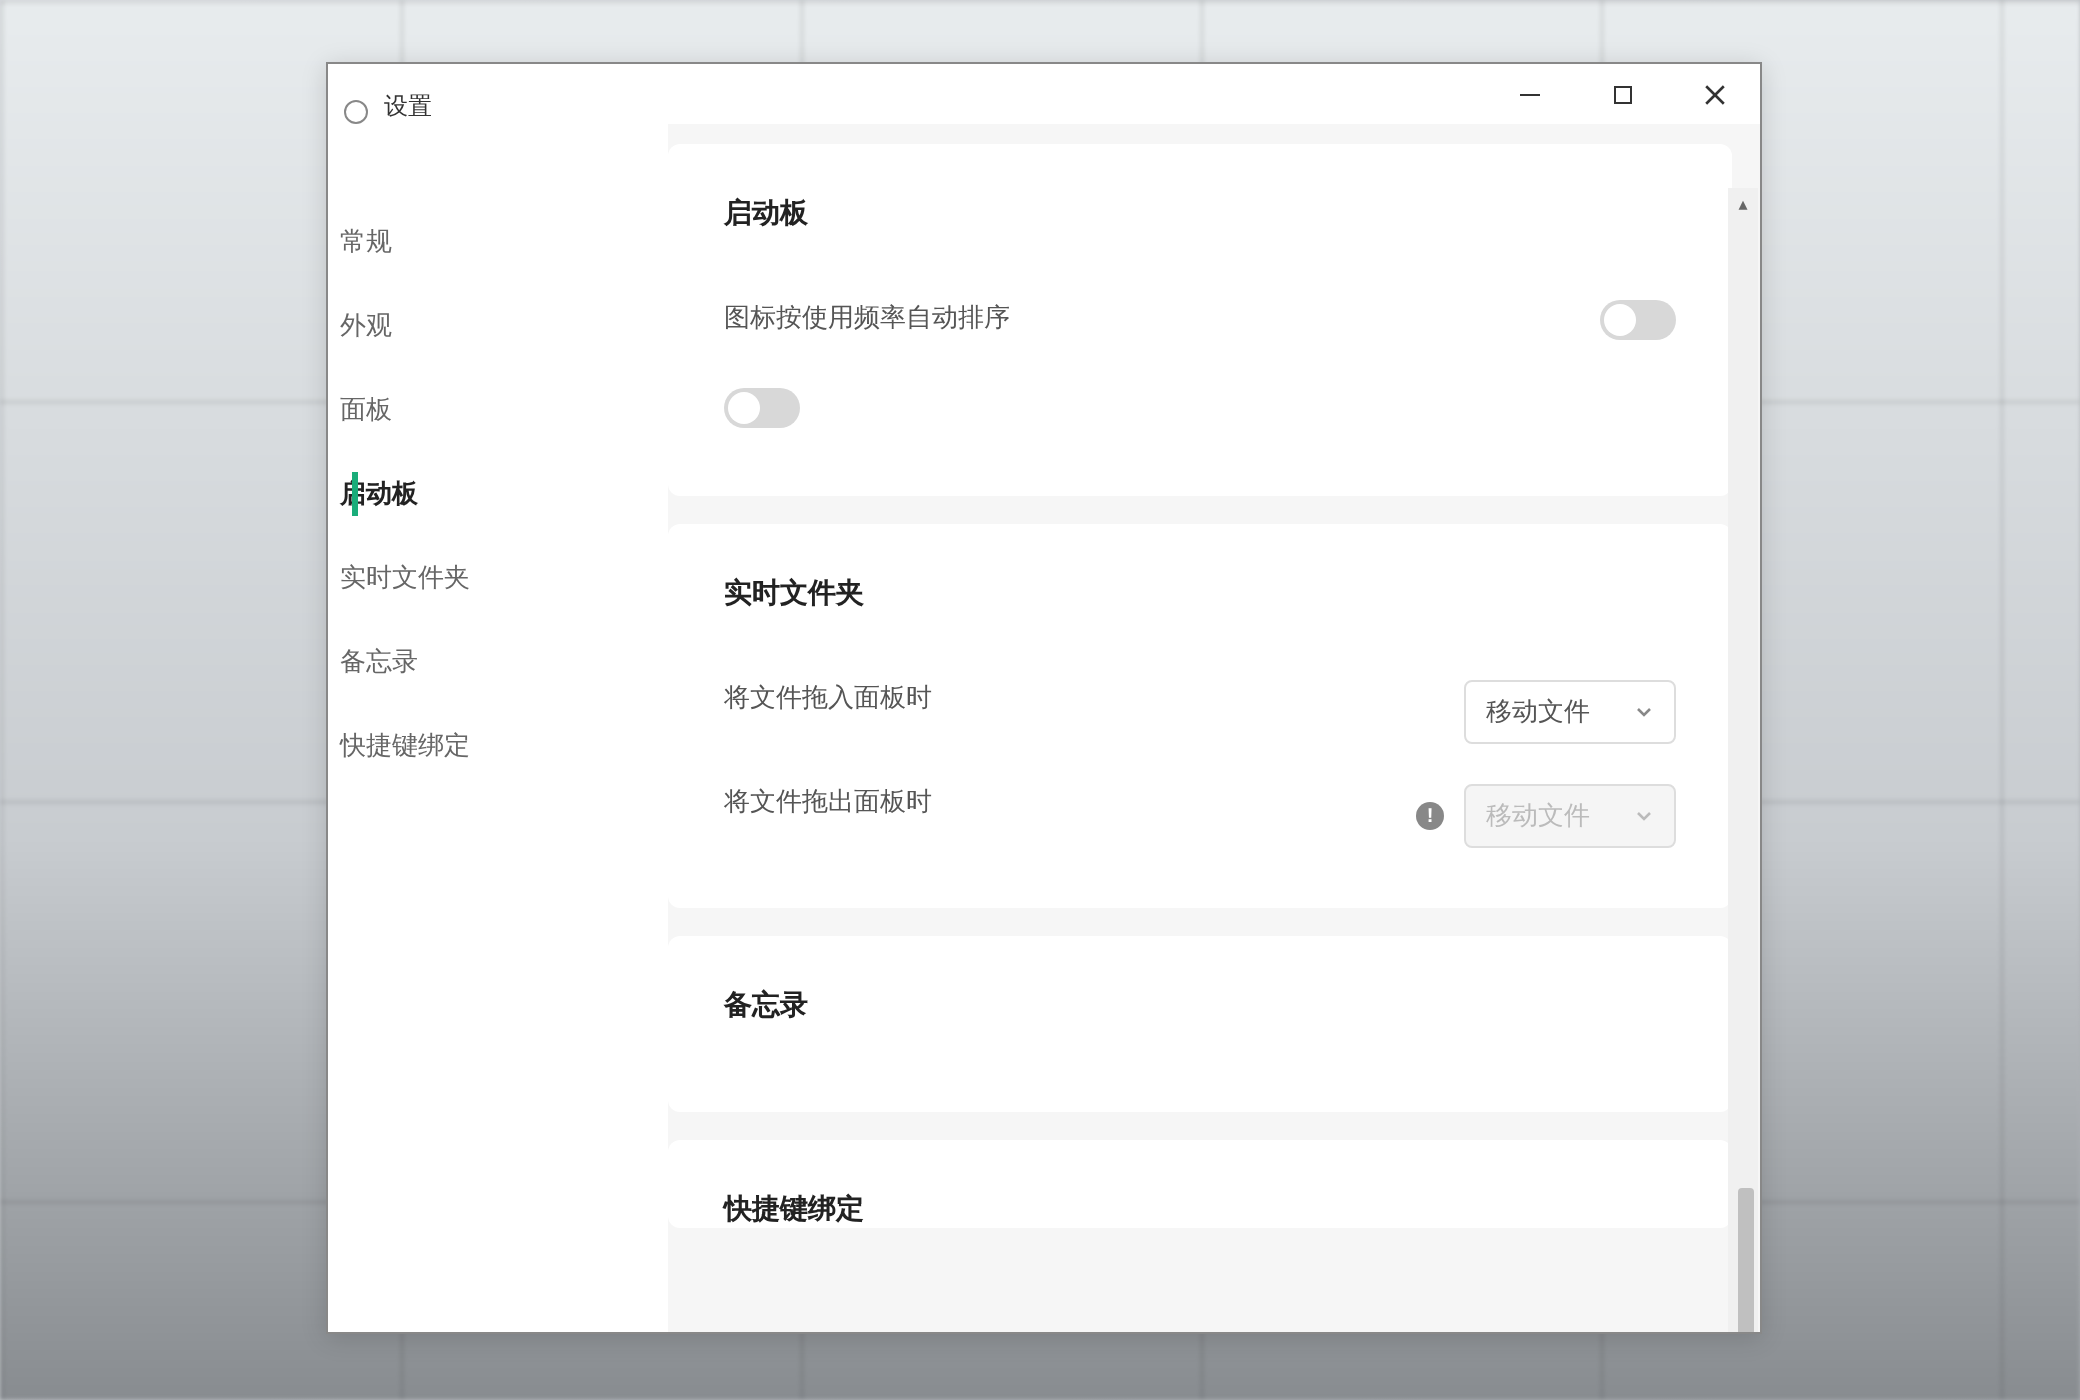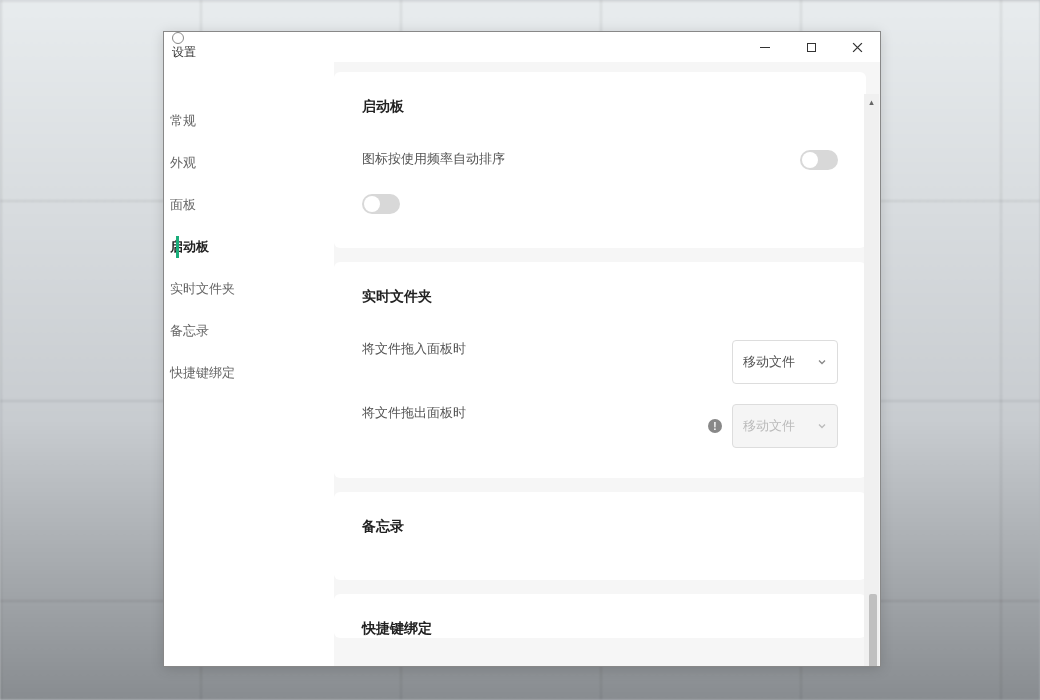--- a/index.html
+++ b/index.html
@@ -30,24 +30,23 @@
       height: 636px;
       background: #fff;
       border: 1px solid #888;
       display: flex;
       flex-direction: column;
       box-shadow: 0 2px 12px rgba(0,0,0,0.15);
     }
     .titlebar {
       height: 30px;
       display: flex;
-      align-items: flex-start;
+      align-items: flex-end;
       padding: 0 8px;
       position: relative;
-      flex-direction: column;
     }
     .titlebar-icon {
       width: 12px;
       height: 12px;
       border: 1px solid #888;
       border-radius: 50%;
       margin-right: 8px;
     }
     .titlebar-title {
       font-size: 12px;
@@ -151,21 +150,21 @@
       position: absolute;
       left: 2px;
       top: 2px;
       width: 16px;
       height: 16px;
       background: #fff;
       border-radius: 50%;
     }
     .select {
       width: 106px;
-      height: 44px;
+      height: 32px;
       border: 1px solid #ddd;
       border-radius: 4px;
       display: flex;
       align-items: center;
       justify-content: space-between;
       padding: 0 10px;
       font-size: 13px;
       color: #555;
       cursor: pointer;
       background: #fff;

